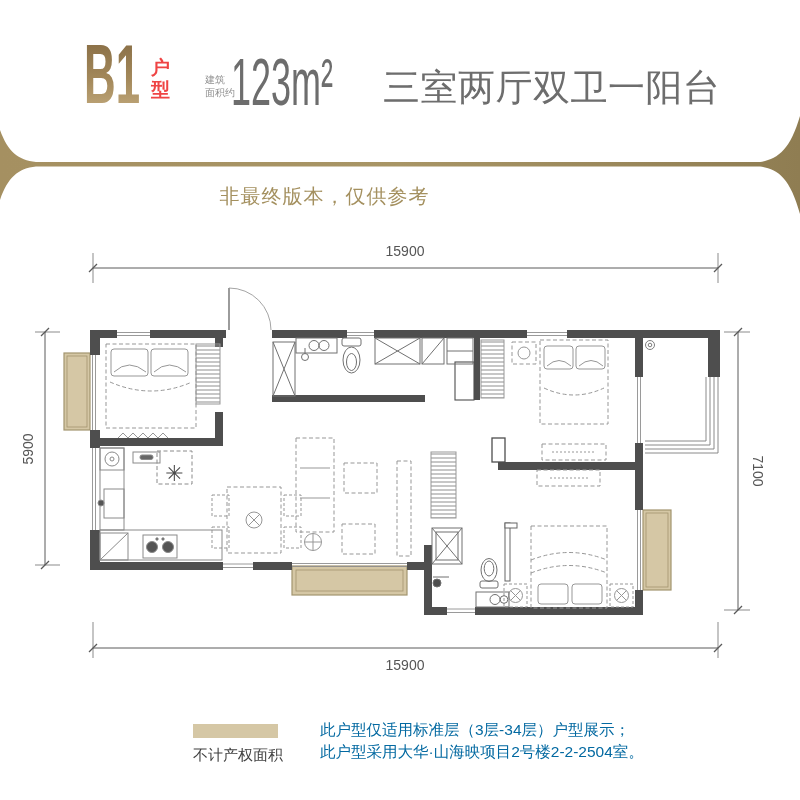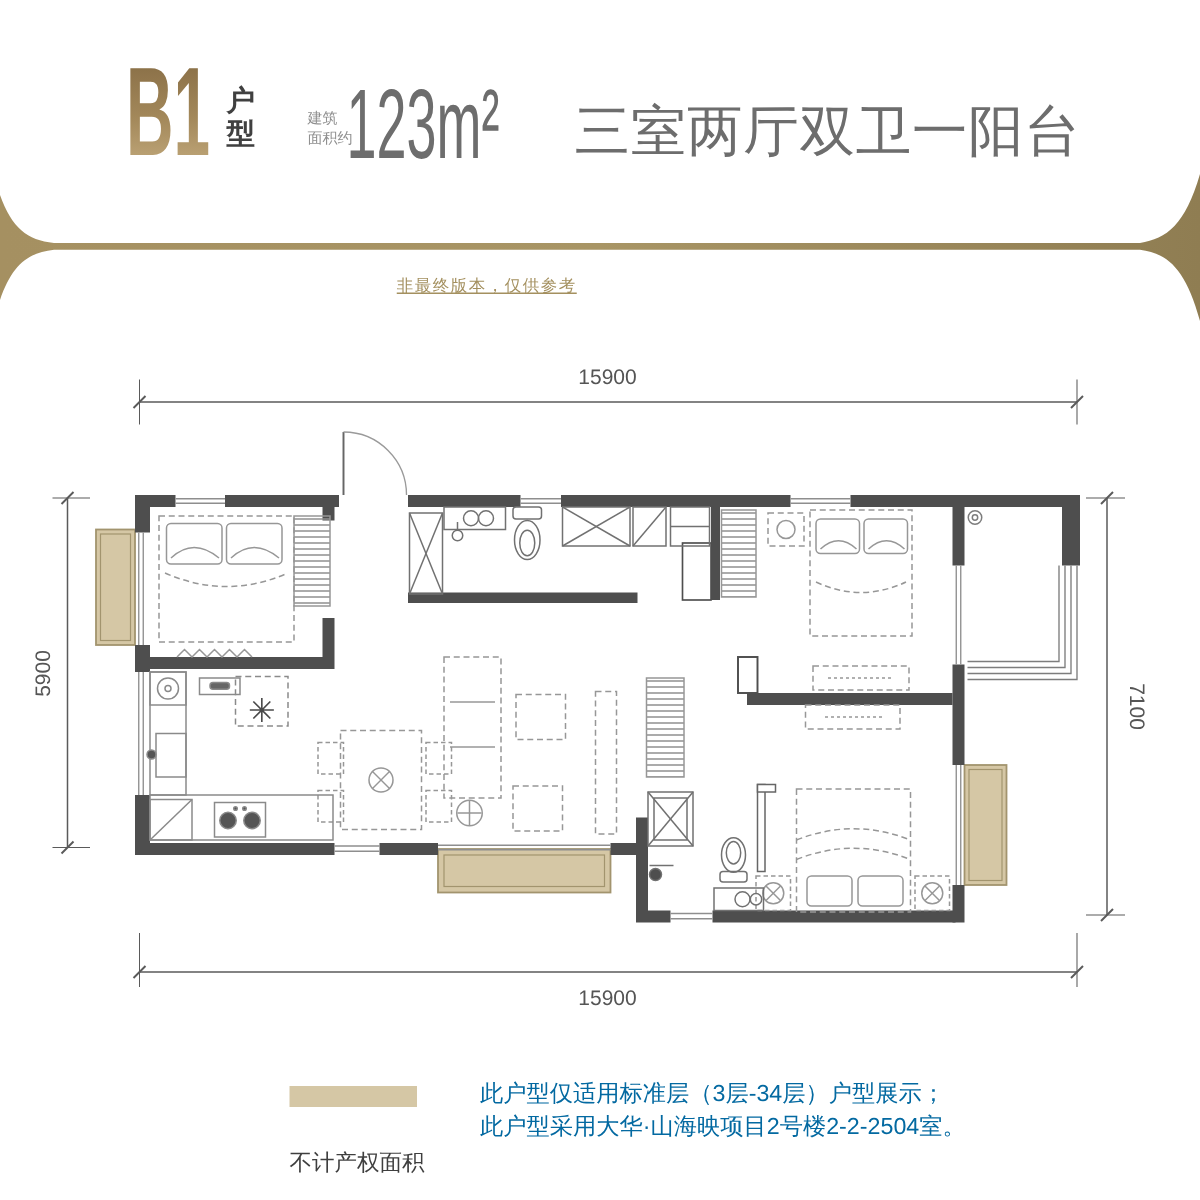--- a/index.html
+++ b/index.html
@@ -1,33 +1,33 @@
 <!DOCTYPE html>
 <html><head>
 <meta charset="utf-8">
 <style>
   html,body{margin:0;padding:0;background:#ffffff;}
   .page{position:relative;width:800px;height:800px;background:#fff;overflow:hidden;
         font-family:"Liberation Sans","DejaVu Sans",sans-serif;}
   
   .b1-svg{position:absolute;left:84px;top:22px;}
   .type-suffix{position:absolute;left:151px;top:57px;width:21px;font-size:19px;font-weight:bold;
-               color:#404040;line-height:1.18;word-break:break-all;letter-spacing:0;}
+               color:#ef4444;line-height:1.18;word-break:break-all;letter-spacing:0;}
   .area-label{position:absolute;left:205px;top:73px;font-size:10px;color:#8f8f8f;line-height:1.3;}
   .area-svg{position:absolute;left:231px;top:33px;}
   .layout-title{position:absolute;left:383px;top:63px;font-size:37px;color:#6d6d6d;
                 font-weight:500;letter-spacing:0.5px;white-space:nowrap;font-family:Liberation Serif, serif;}
   .ribbon-svg{position:absolute;left:0;top:0;}
   .disclaimer{position:absolute;left:0;top:183px;width:649px;text-align:center;
-              font-size:11px;color:#a4905f;letter-spacing:1px;text-decoration:underline;}
+              font-size:20px;color:#a4905f;letter-spacing:1px;}
   
   .plan-svg{position:absolute;left:0;top:230px;}
   
   .legend-swatch{position:absolute;left:193px;top:724px;width:85px;height:14px;background:#d5c7a5;}
-  .legend-label{position:absolute;left:193px;top:766px;font-size:15px;color:#3f3f3f;}
+  .legend-label{position:absolute;left:193px;top:746px;font-size:15px;color:#3f3f3f;}
   .notes{position:absolute;left:320px;top:719px;font-size:15.5px;color:#0369a1;line-height:1.45;}
 </style>
 </head>
 <body>
 
 <div class="page">
 
   <svg class="b1-svg" width="150" height="95" viewBox="0 0 150 95">
     <defs>
       <linearGradient id="goldText" x1="0" y1="0" x2="0" y2="1">

